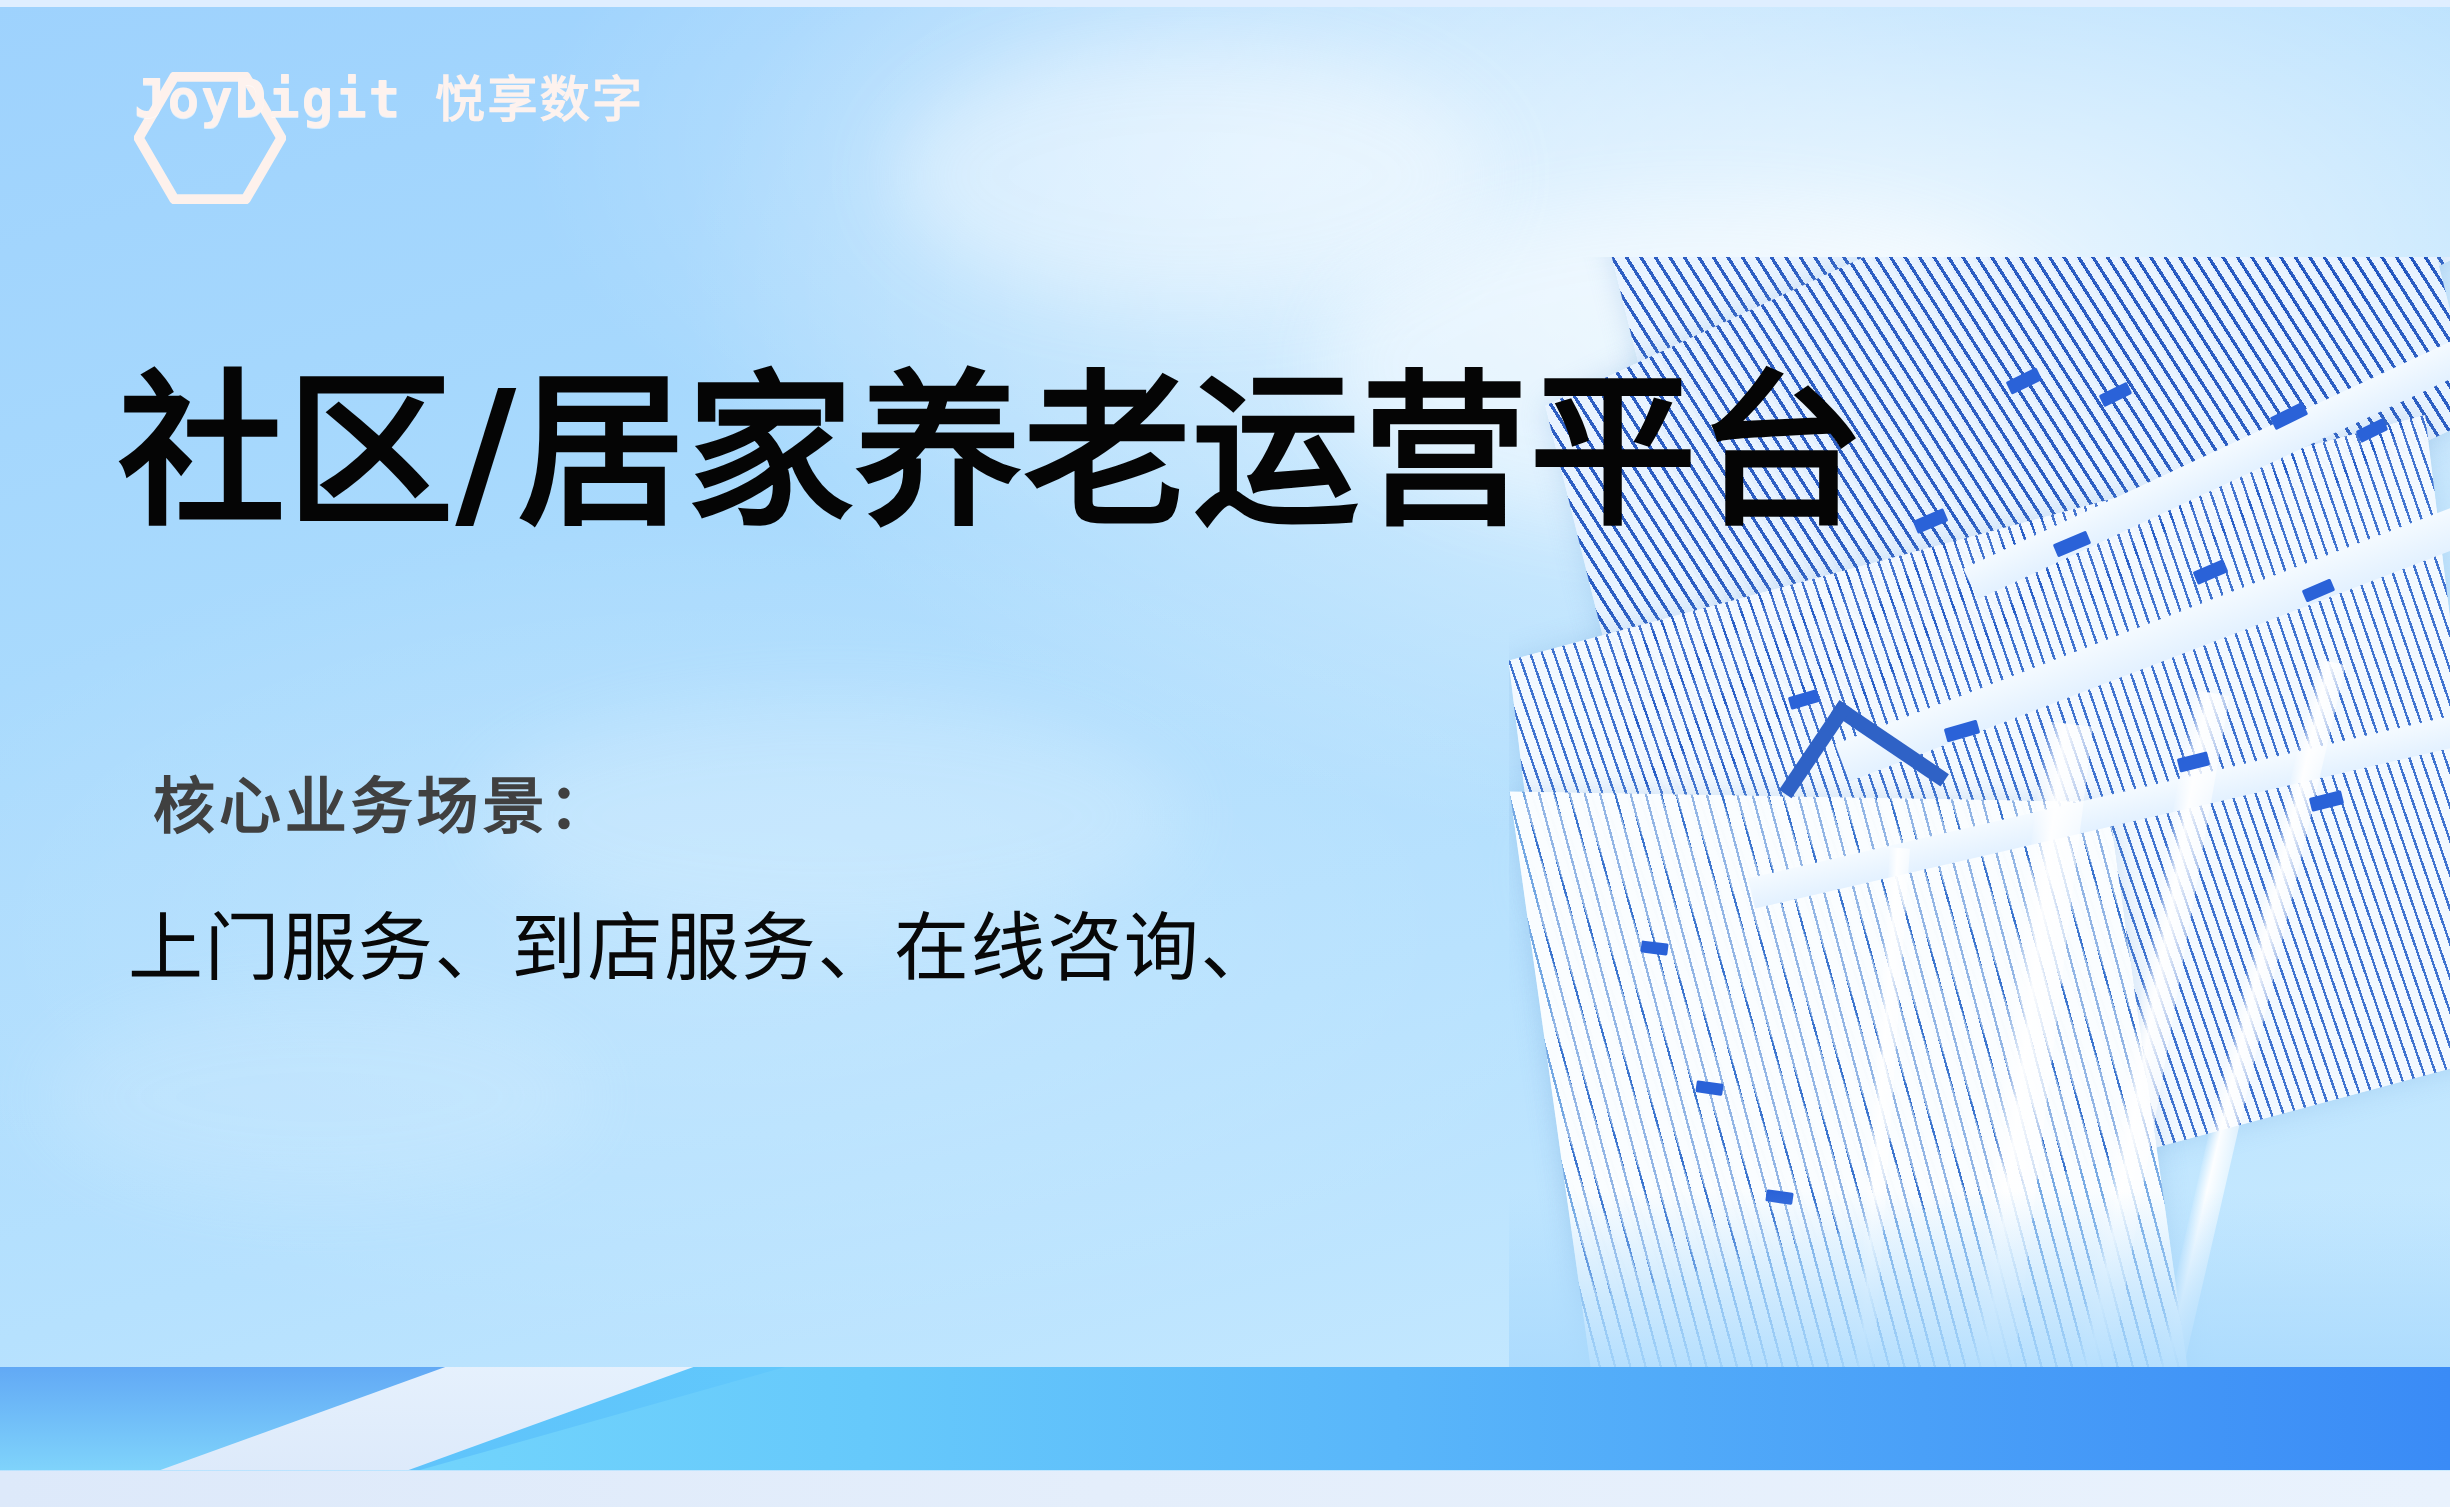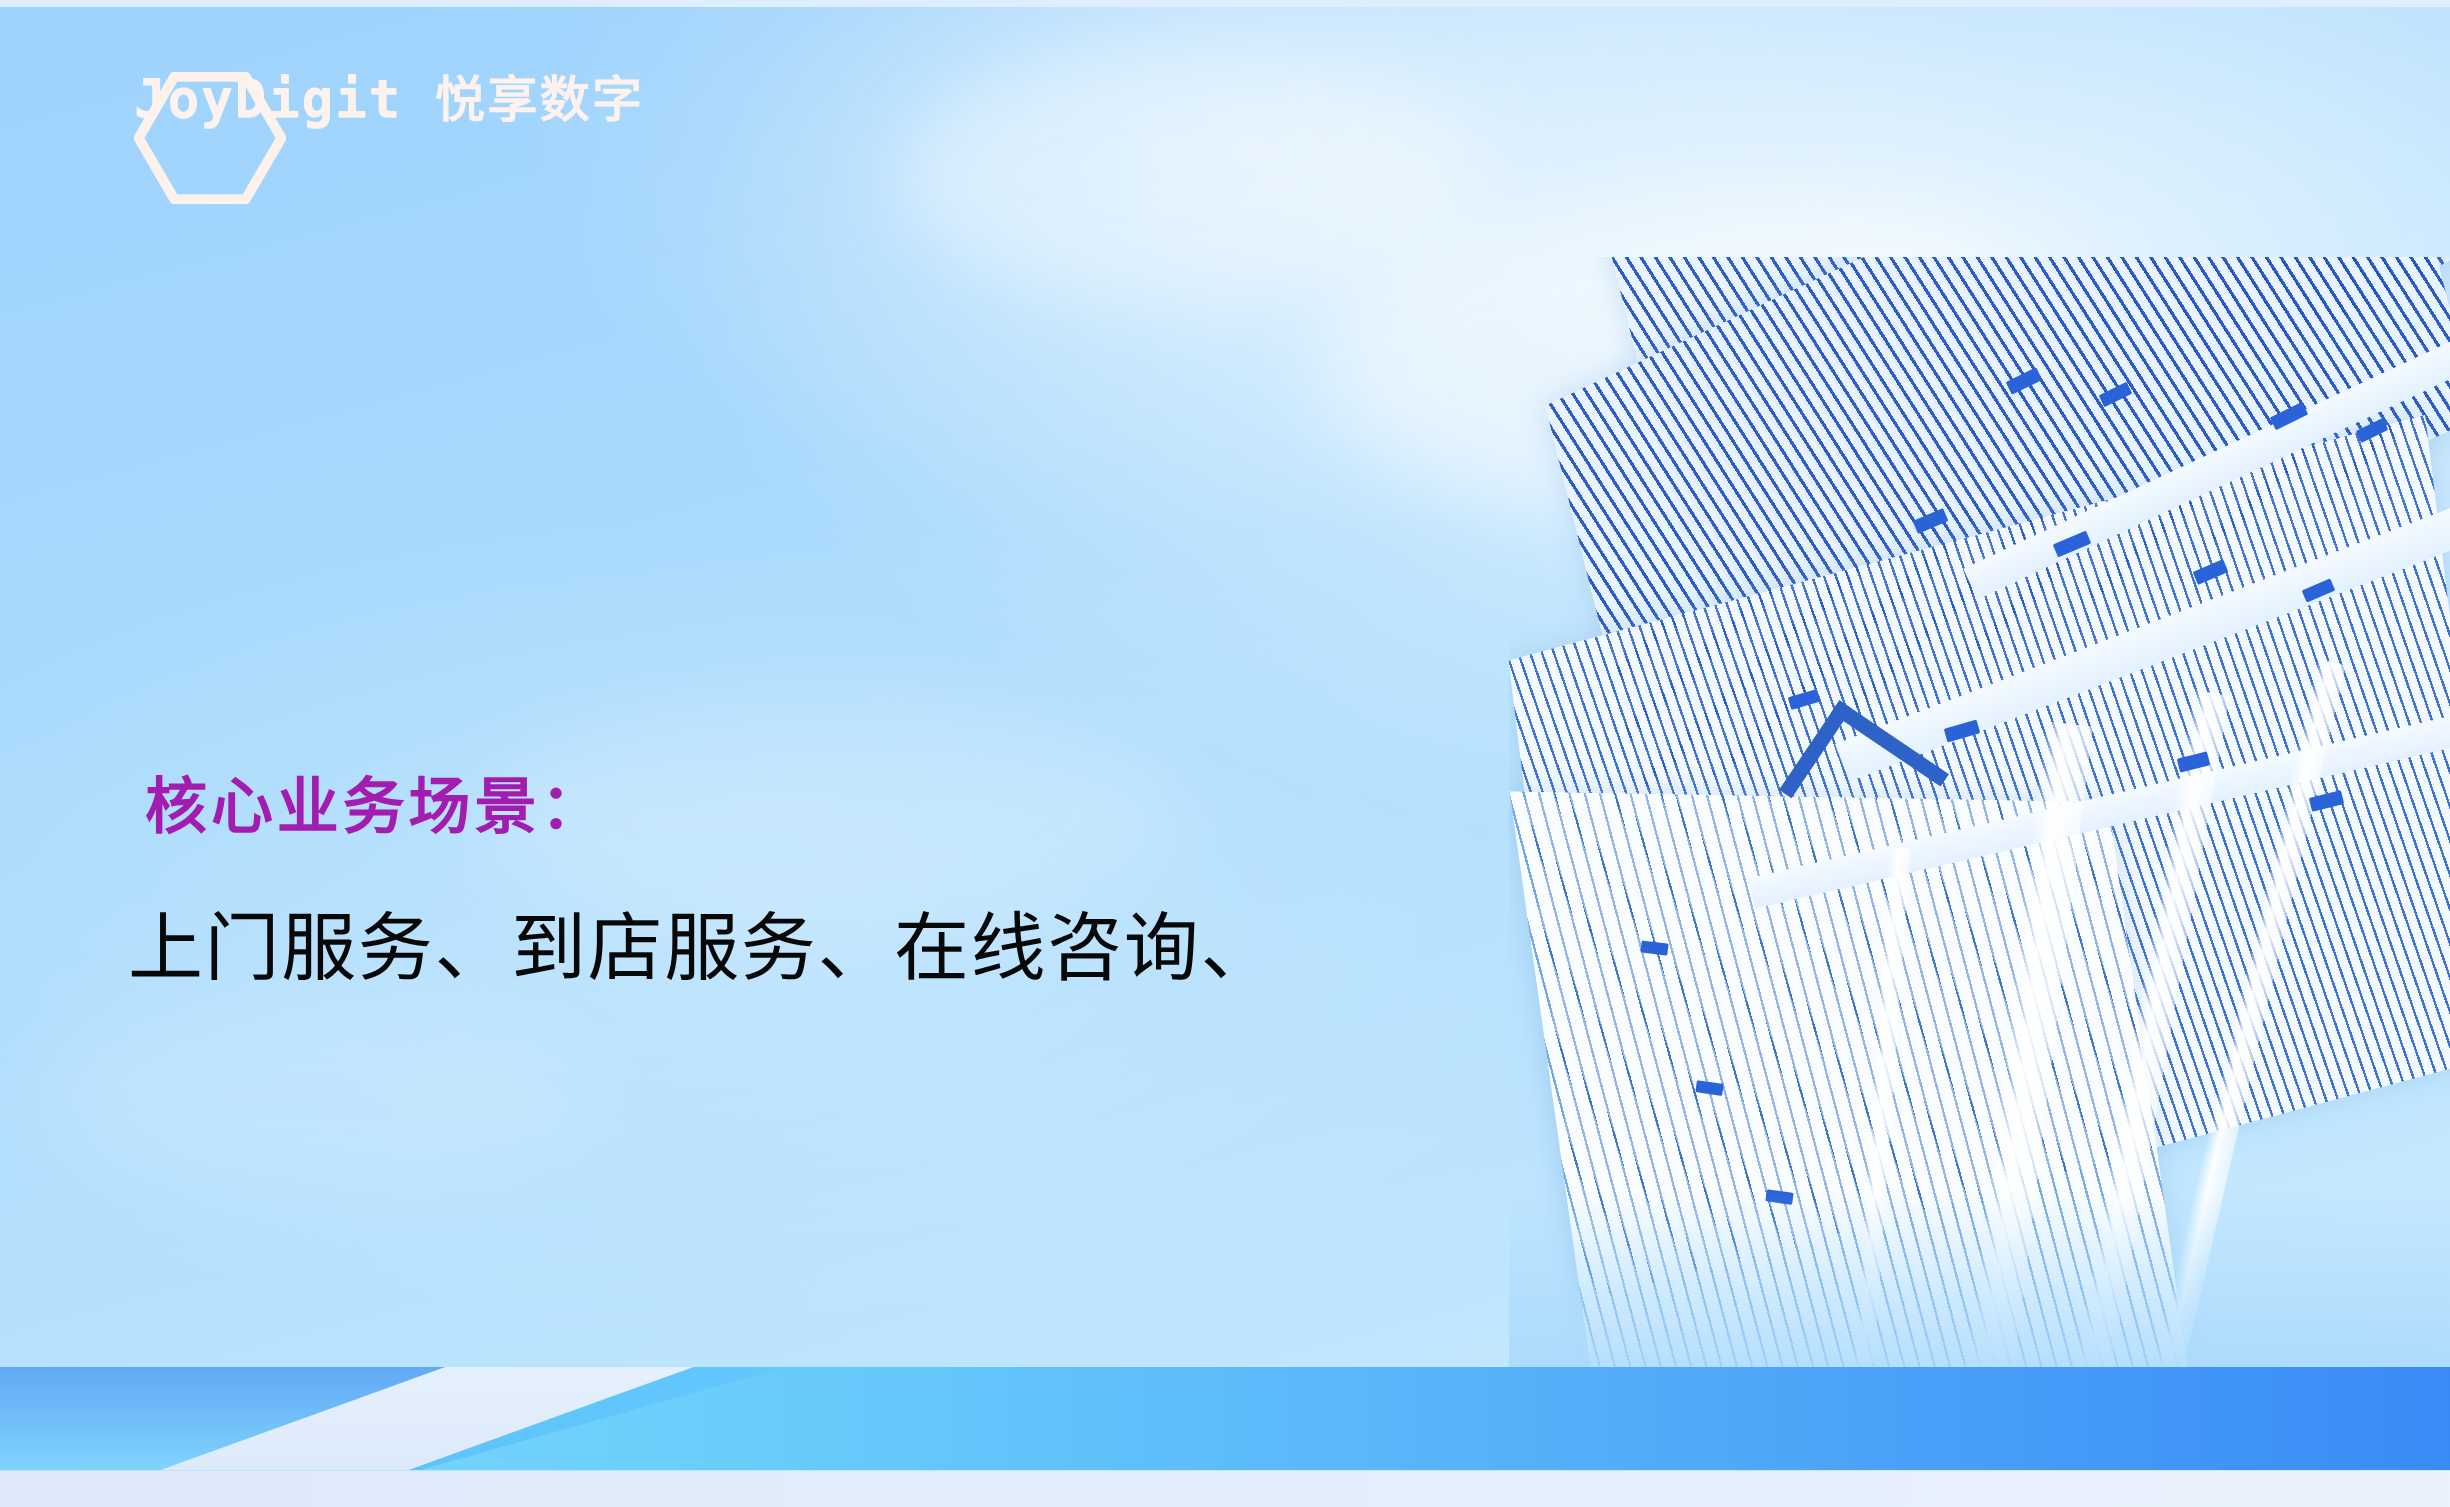--- a/index.html
+++ b/index.html
@@ -232,23 +232,23 @@
     position: absolute;
     left: 145px;
     top: 770px;
     z-index: 5;
   }
   .sub-heading {
     font-family: "DejaVu Sans", "Liberation Sans", sans-serif;
     font-weight: 700;
     font-size: 62px;
     letter-spacing: 3.9px;
-    color: #a21caf;
+    color: #404040;
     line-height: 1.2;
-    margin: 0 0 51px 0;
+    margin: 0 0 51px 8px;
     white-space: nowrap;
   }
   .scene-list {
     margin: 8px;
     padding: 0;
     list-style: none;
   }
   .scene-line {
     font-family: "DejaVu Sans", "Liberation Sans", sans-serif;
     font-weight: 400;
@@ -367,20 +367,21 @@
       <svg viewBox="0 0 196 170" aria-hidden="true">
         <polygon points="52,6 144,6 190,85 144,164 52,164 6,85" fill="none" stroke="#fdf1ec" stroke-width="13" stroke-linejoin="round"></polygon>
       </svg>
     </div>
     <div class="logo-word">
       <span class="logo-latin">JoyDigit</span>
       <span class="logo-cn">悦享数字</span>
     </div>
   </div>
 
+  <h1 class="headline">社区/居家养老运营平台</h1>
 
   <div class="body-block">
     <div class="sub-heading">核心业务场景：</div>
     <ul class="scene-list">
       <li class="scene-line">上门服务、到店服务、在线咨询、</li>
     </ul>
   </div>
 
   <div class="bottom-bar">
     <div class="bar-left-block"></div>

